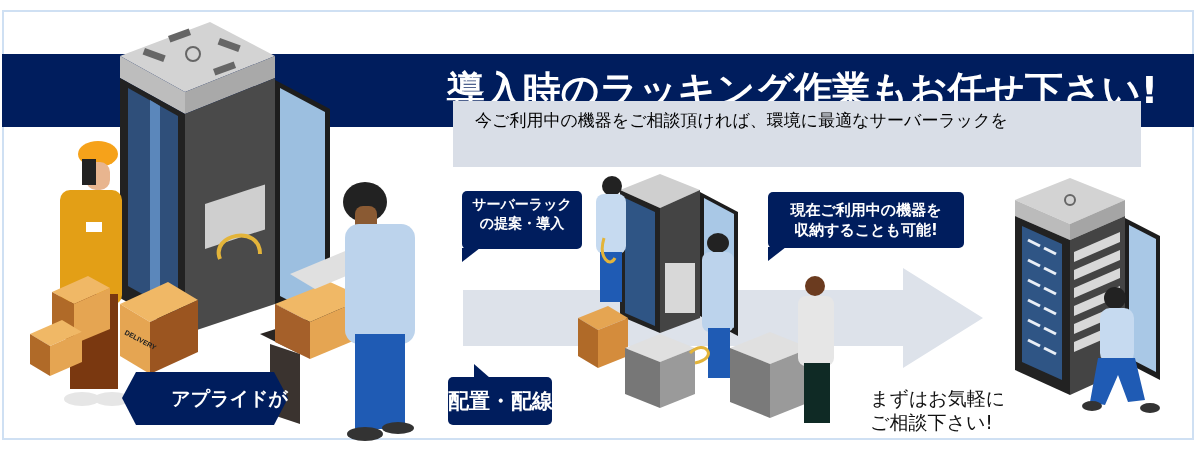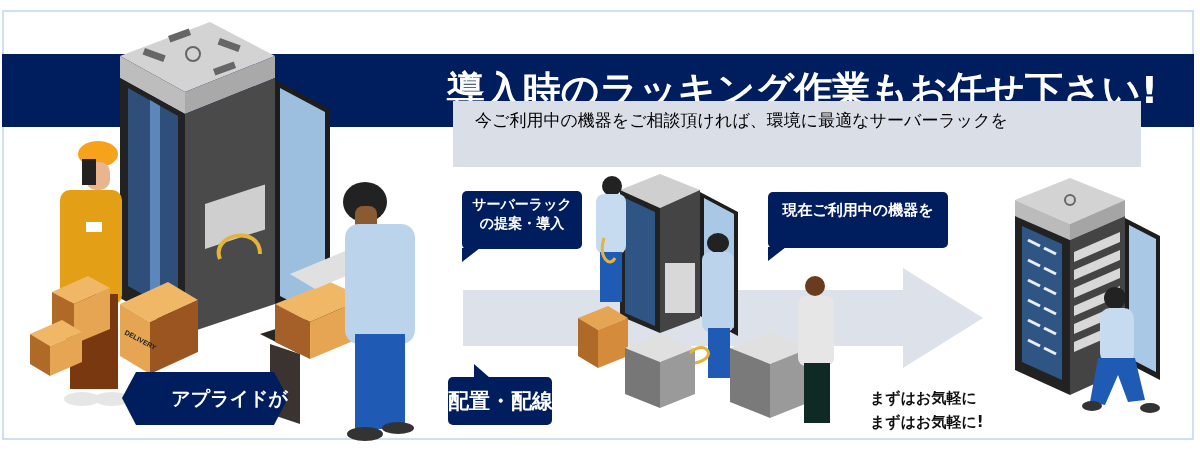--- a/index.html
+++ b/index.html
@@ -5,25 +5,25 @@
   html,body{margin:0;padding:0;background:#ffffff;}
   body{width:1200px;height:455px;position:relative;overflow:hidden;font-family:"DejaVu Sans","Liberation Sans",sans-serif;}
   .frame{position:absolute;left:2px;top:10px;width:1192px;height:430px;border:2px solid #cfe0f3;box-sizing:border-box;background:#fff;}
   .banner{position:absolute;left:2px;top:10px;width:1192px;height:73px;background:#001d5d;margin-top:44px;}
   .banner-title{position:absolute;right:36px;top:14px;color:#fff;font-weight:bold;font-size:38px;letter-spacing:0px;white-space:nowrap;line-height:44px;}
   .intro{position:absolute;left:453px;top:101px;width:688px;height:66px;background:#d9dee7;box-sizing:border-box;padding:7px 0 0 22px;font-size:17px;line-height:24px;color:#000000;}
   .intro div{white-space:nowrap;}
   .arrow{position:absolute;left:463px;top:268px;width:520px;height:100px;}
   .bubble{position:absolute;background:#001d5d;color:#fff;font-weight:bold;border-radius:5px;text-align:center;white-space:nowrap;}
   .bubble.b1{left:462px;top:191px;width:120px;height:58px;font-size:14px;line-height:19px;padding-top:4px;box-sizing:border-box;}
-  .bubble.b2{left:768px;top:192px;width:180px;height:56px;font-size:15px;line-height:20px;padding-top:8px;box-sizing:border-box;}
+  .bubble.b2{left:768px;top:192px;width:196px;height:56px;font-size:15px;line-height:20px;padding-top:8px;box-sizing:border-box;}
   .bubble.b3{left:448px;top:377px;width:104px;height:48px;font-size:21px;line-height:48px;}
   .hex{position:absolute;left:122px;top:372px;width:166px;height:53px;}
   .hex-label{position:absolute;left:122px;top:372px;width:166px;height:53px;color:#fff;font-weight:bold;font-size:19px;line-height:53px;text-align:right;}
-  .cta{position:absolute;left:870px;top:386px;font-weight:bold;font-size:15px;line-height:24px;color:#111;white-space:nowrap;}
+  .cta{position:absolute;left:870px;top:386px;font-weight:normal;font-size:19px;line-height:24px;color:#111;white-space:nowrap;}
   .illus{position:absolute;}
 </style>
 </head>
 <body>
 
 <div class="frame"></div>
 
 <div class="banner">
   <div class="banner-title">導入時のラッキング作業もお任せ下さい!</div>
 </div>
@@ -148,20 +148,21 @@
 <div class="bubble b1">
   <div>サーバーラック</div>
   <div>の提案・導入</div>
 </div>
 <svg class="illus" style="left:462px;top:248px" width="20" height="14">
     <polygon points="0,0 18,0 0,14" fill="#001d5d"></polygon>
   </svg>
 
 <div class="bubble b2">
   <div>現在ご利用中の機器を</div>
+  <div>収納することも可能!</div>
 </div>
 <svg class="illus" style="left:768px;top:247px" width="20" height="14">
     <polygon points="0,0 18,0 0,14" fill="#001d5d"></polygon>
   </svg>
 
 <svg class="illus" style="left:474px;top:364px" width="20" height="14">
     <polygon points="0,0 16,14 0,14" fill="#001d5d"></polygon>
   </svg>
 <div class="bubble b3">配置・配線</div>
 
@@ -200,14 +201,14 @@
 
   <ellipse cx="105" cy="128" rx="11" ry="11" fill="#222"></ellipse>
   <rect x="90" y="138" width="34" height="55" rx="10" fill="#c6daf0"></rect>
   <polygon points="88,188 125,188 135,230 118,232 108,205 95,235 80,232" fill="#1f5bb4"></polygon>
   <ellipse cx="140" cy="238" rx="10" ry="5" fill="#333"></ellipse>
   <ellipse cx="82" cy="236" rx="10" ry="5" fill="#333"></ellipse>
 </svg>
 
 <div class="cta">
   <div>まずはお気軽に</div>
-  <div>まずはお気軽に!</div>
+  <div>ご相談下さい!</div>
 </div>
 
 </body></html>

